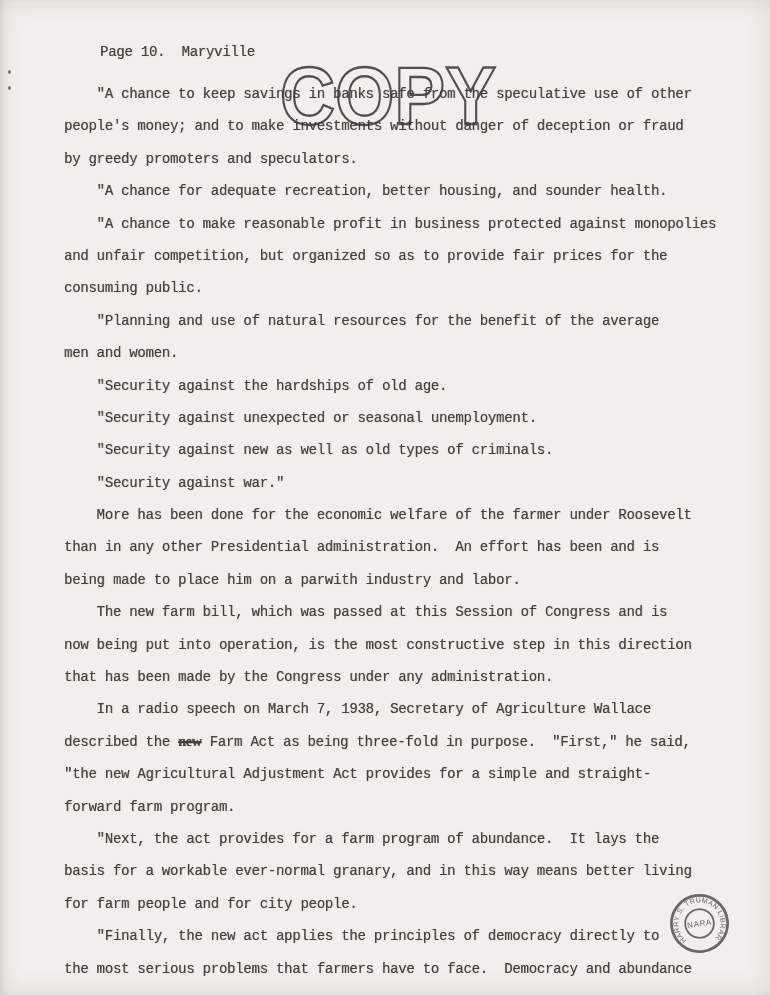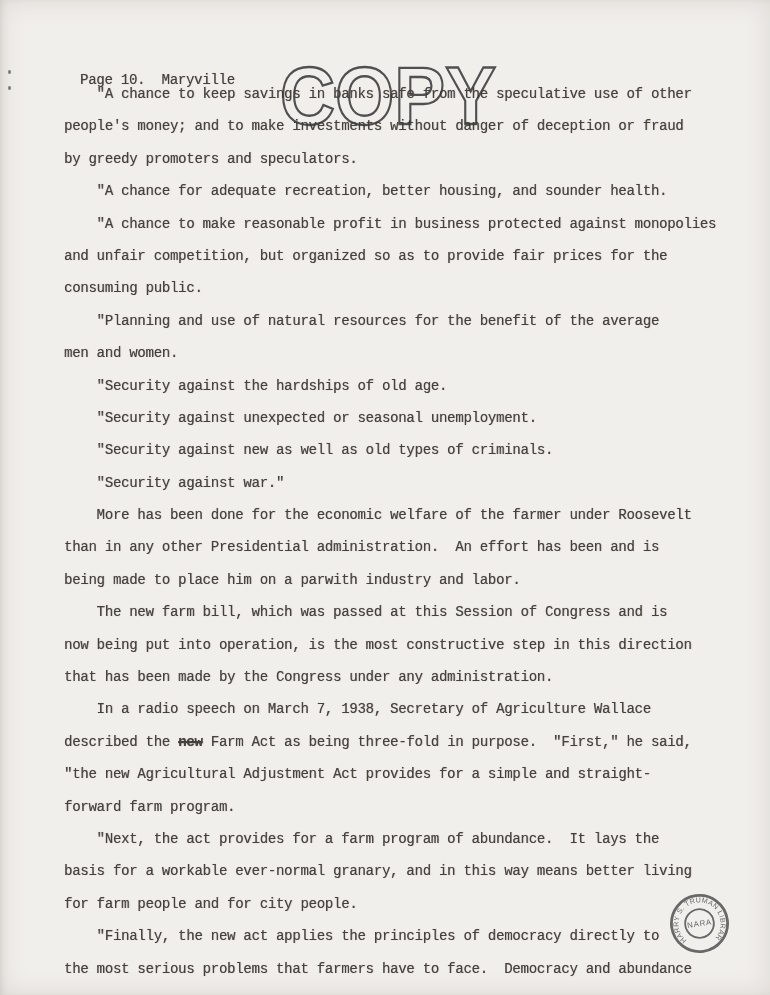--- a/index.html
+++ b/index.html
@@ -10,27 +10,28 @@
     box-shadow: inset 0 0 26px rgba(95,88,75,.14), inset 4px 0 10px -6px rgba(60,55,48,.25);
   }
   .mono {
     font-family:"Liberation Mono","DejaVu Sans Mono",monospace;
     font-size:14px; letter-spacing:-0.25px;
     color: var(--ink,#45423e);
     white-space:pre;
     text-shadow: 0.4px 0.4px 0.7px rgba(70,64,58,.55);
     filter: blur(0.24px);
   }
-  .header { position:absolute; left:80px; top:44px;margin-top:28px; }
+  .header { position:absolute; left:100px; top:44px; }
   .body   { position:absolute; left:64px; top:78px; line-height:32.4px; }
   .line   { height:32.4px; }
   .strike {
     text-decoration: line-through;
     text-decoration-thickness:1.8px;
     font-weight:bold;
+    font-family:Liberation Serif, serif;
   }
   .watermark { position:absolute; left:278px; top:56px; opacity:.88; }
   .wm-text {
     font-family:"Liberation Sans","DejaVu Sans",sans-serif;
     font-weight:bold; font-size:82px;
     fill:none; stroke:var(--wm,#3b3b3b); stroke-width:2.3px;
   }
   .stamp { position:absolute; left:669px; top:893px; opacity:.82; filter: blur(0.2px); }
   .stamp circle { fill:none; stroke:var(--stamp,#4b4b4b); }
   .ring-outer { stroke-width:4.6px; }

